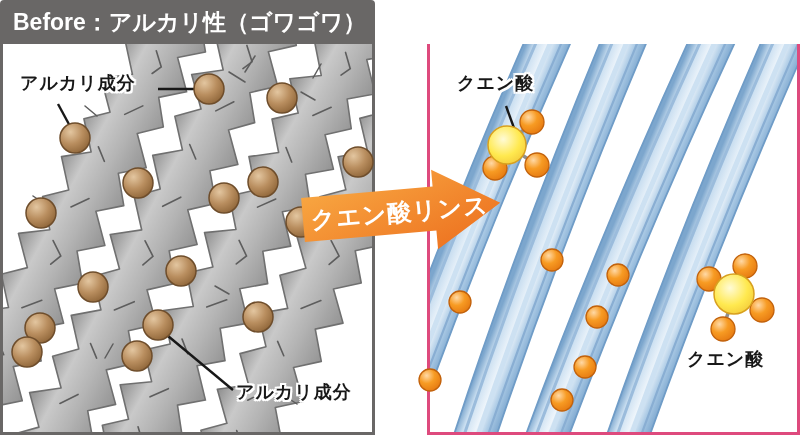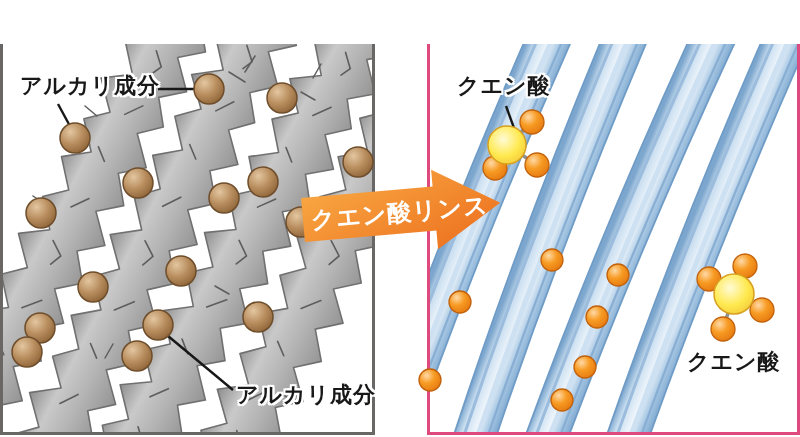--- a/index.html
+++ b/index.html
@@ -21,37 +21,40 @@
   .panel-body{
     position:absolute;top:44px;left:0;right:0;bottom:0;background:#fff;
     border:3px solid #000;border-top:none;box-sizing:border-box;overflow:hidden;
   }
   #panel-before .panel-body{border-color:var(--before-accent,#696766);}
   #panel-after  .panel-body{border-color:var(--after-accent,#de4a7d);}
   .panel-body svg{position:absolute;left:0;top:0;width:100%;height:100%;display:block;}
   #overlay{position:absolute;left:0;top:0;width:800px;height:437px;pointer-events:none;}
   #arrow-svg{position:absolute;left:296px;top:160px;width:214px;height:120px;pointer-events:none;}
   .callout{
-    position:absolute;font-size:22px;font-weight:700;color:#181818;white-space:nowrap;
+    position:absolute;font-size:18px;font-weight:700;color:#181818;white-space:nowrap;
     letter-spacing:1px;line-height:1.1;
     text-shadow:-2px -2px 0 #fff,2px -2px 0 #fff,-2px 2px 0 #fff,2px 2px 0 #fff,
                  0 -2px 0 #fff,0 2px 0 #fff,-2px 0 0 #fff,2px 0 0 #fff;
   }
   #callout-alkali-top{left:20px;top:74px;}
   #callout-alkali-bottom{left:236px;top:383px;}
   #callout-citric-top{left:457px;top:74px;}
   #callout-citric-bottom{left:687px;top:350px;}
   .arrow-text{font-size:24px;font-weight:700;fill:#ffffff;letter-spacing:1px;}
 </style>
 </head>
 <body>
 
 <div id="stage">
 
   <div class="panel" id="panel-before">
+    <div class="panel-header">
+      <span>Before：アルカリ性（ゴワゴワ）</span>
+    </div>
     <div class="panel-body">
       <svg viewBox="0 0 369 388" preserveAspectRatio="none">
         <defs>
           <linearGradient id="gstrandGrad" x1="-42" y1="0" x2="40" y2="0" gradientUnits="userSpaceOnUse">
             <stop offset="0" stop-color="#8d8d8d"></stop>
             <stop offset="0.3" stop-color="#c9c9c9"></stop>
             <stop offset="0.6" stop-color="#b4b4b4"></stop>
             <stop offset="1" stop-color="#939393"></stop>
           </linearGradient>
           <g id="gstrand">

